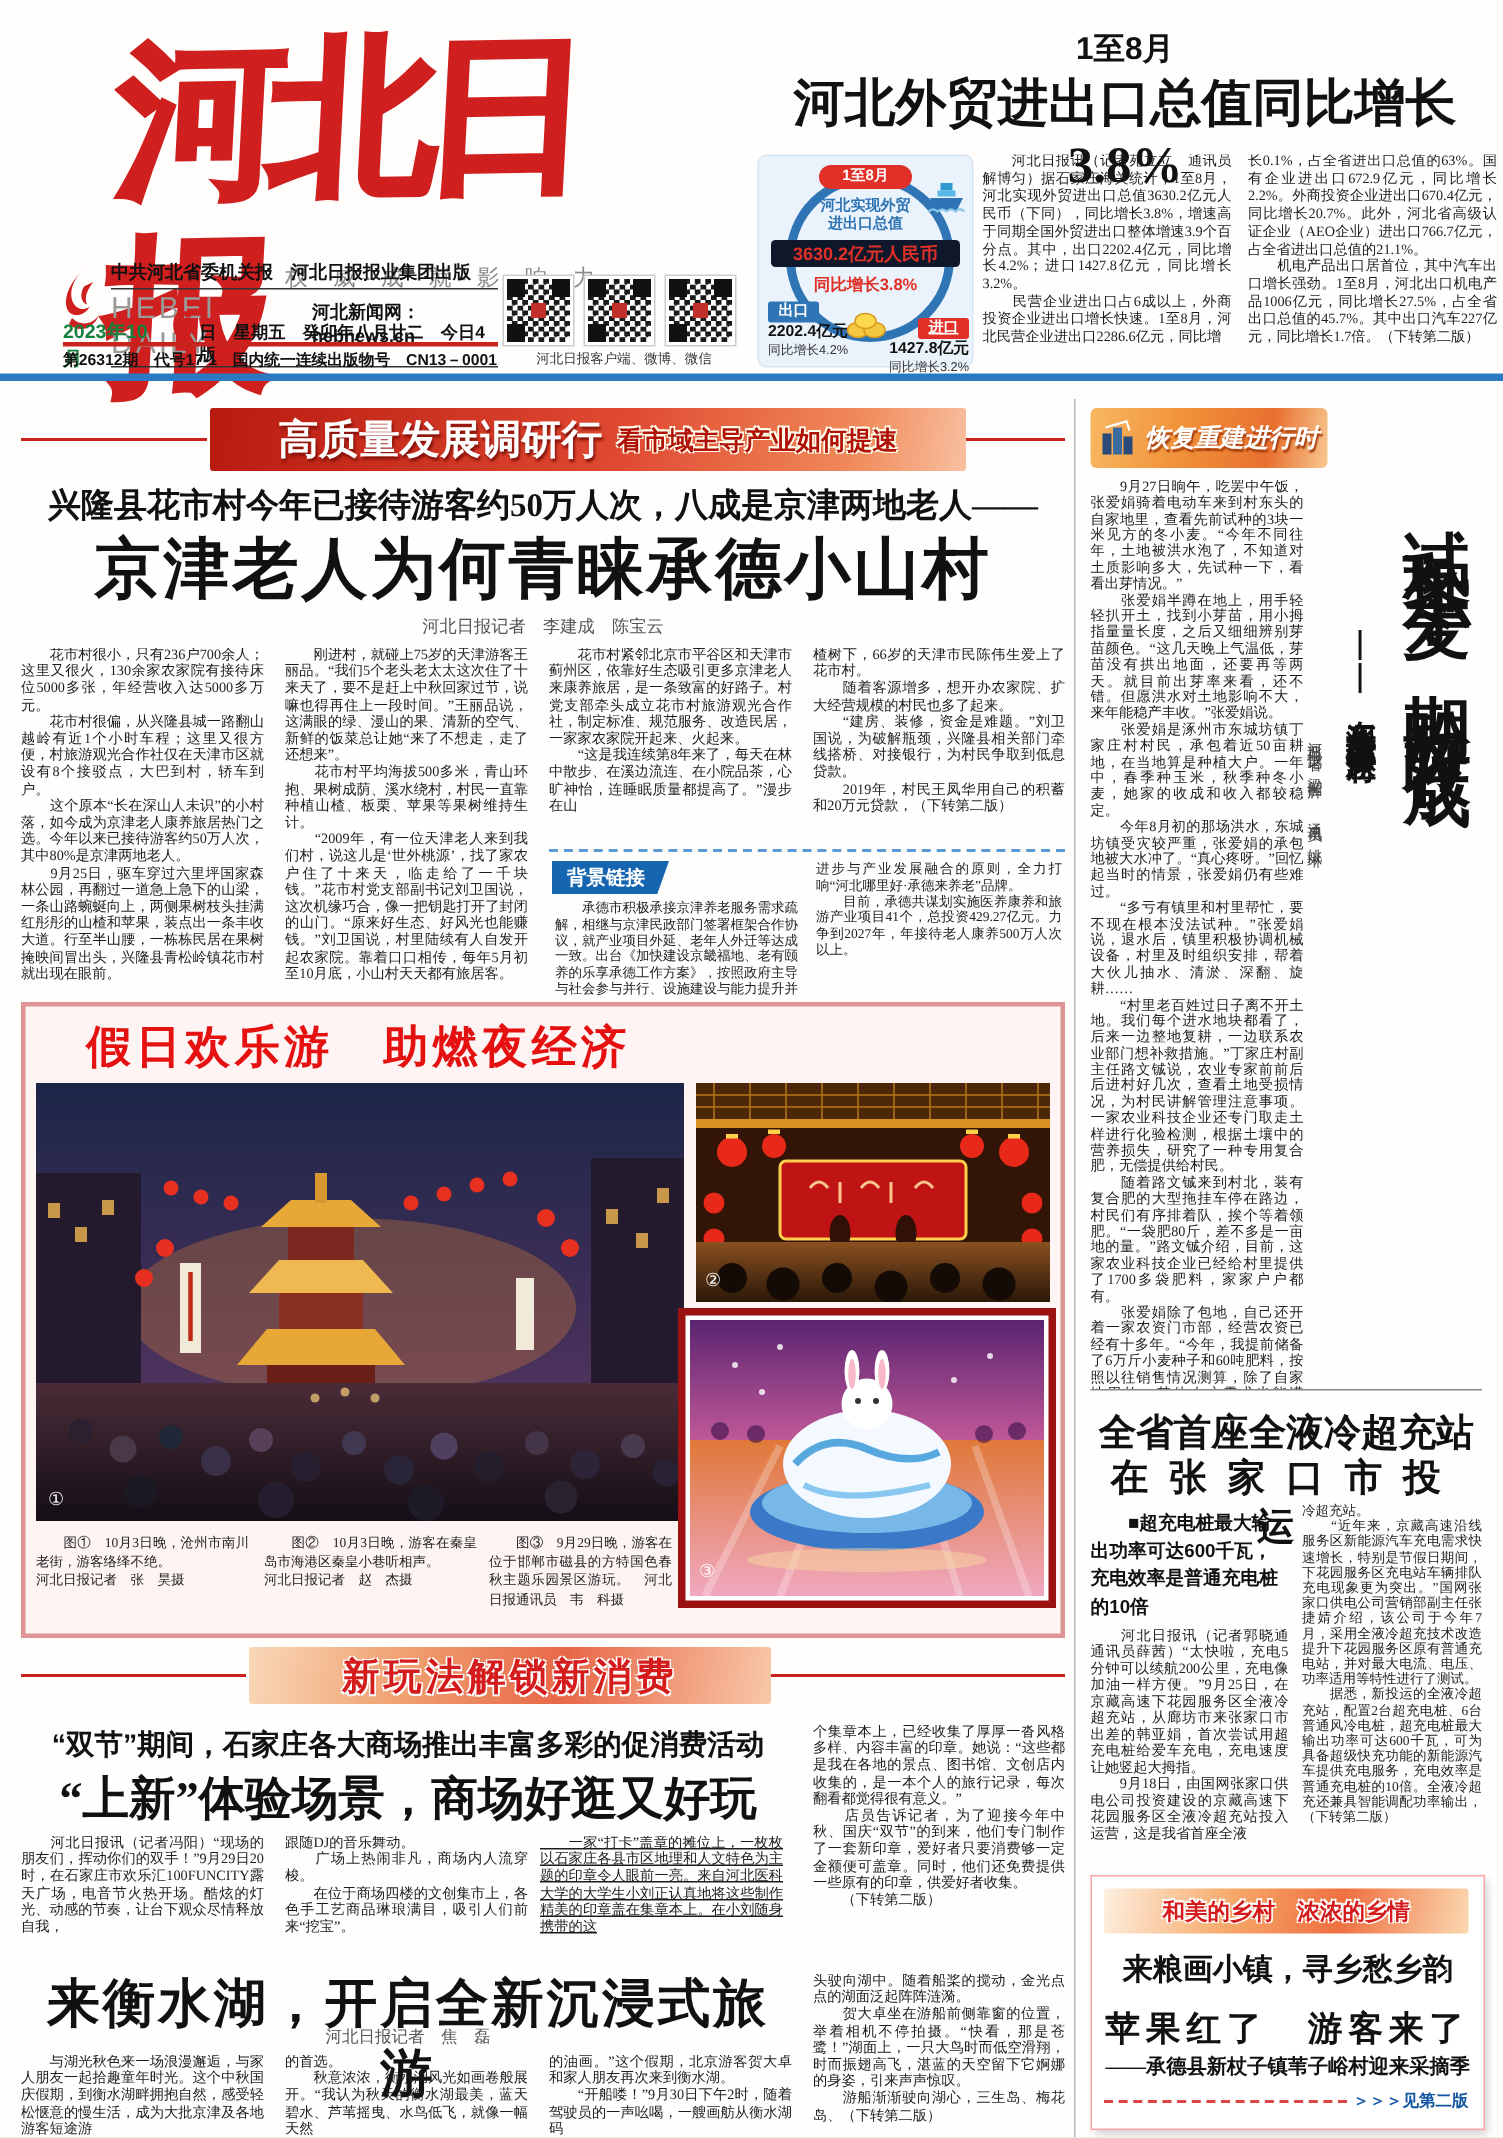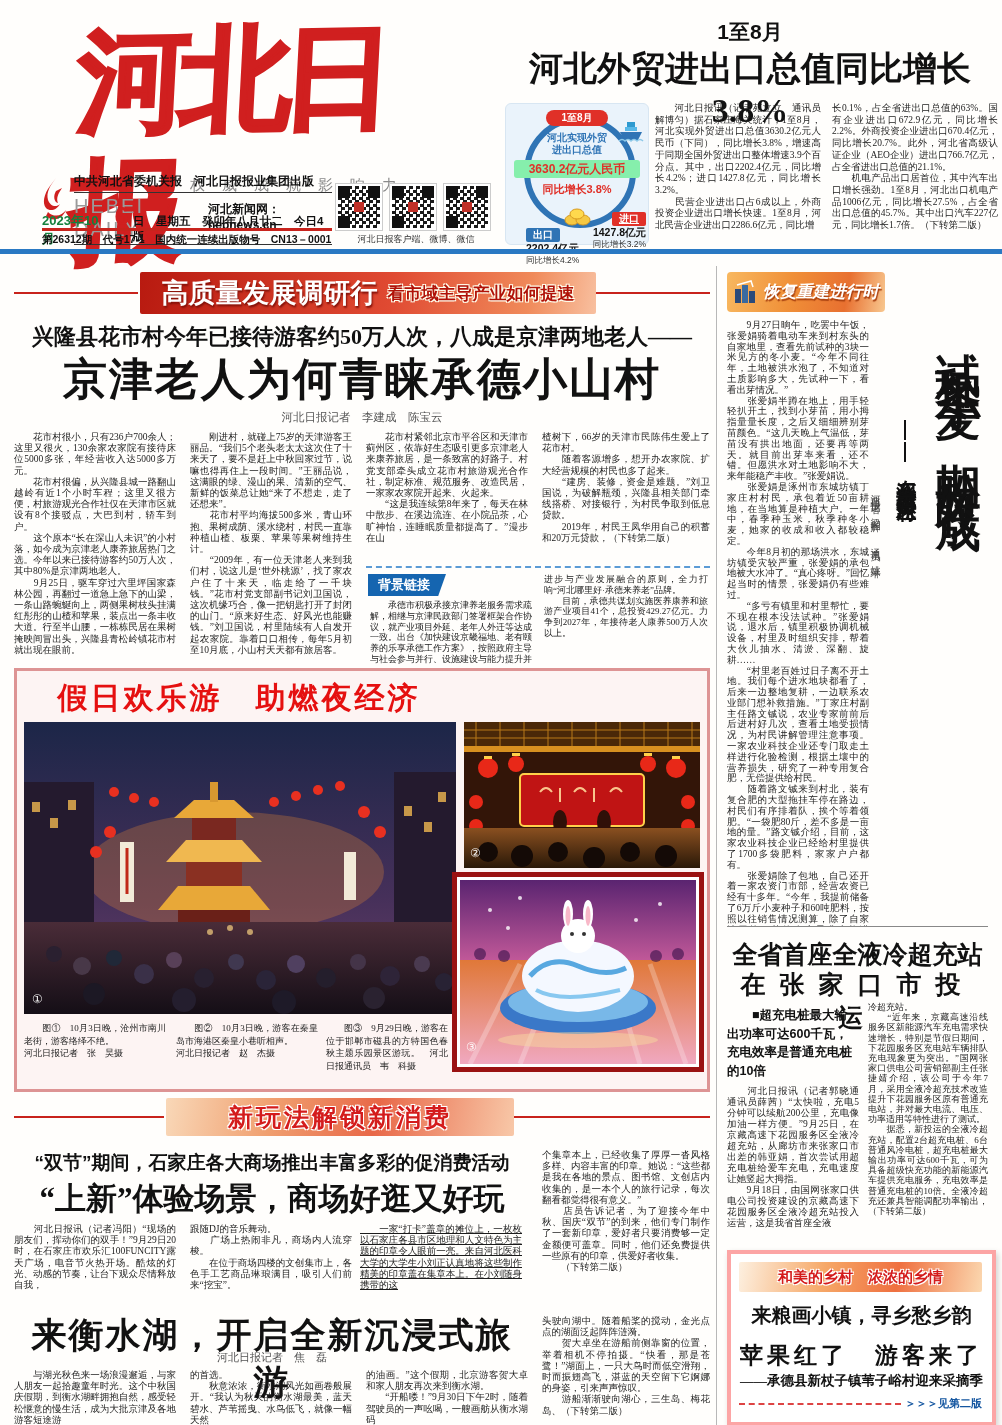--- a/index.html
+++ b/index.html
@@ -77,38 +77,38 @@
   <div class="abs h-song center" style="left:500px;top:46px;width:500px;font-size:34px;letter-spacing:0px;">河北外贸进出口总值同比增长3.8%</div>
 
   <div class="abs" style="left:505px;top:103px;width:142px;height:140px;background:#eaf3fb;border-radius:6px;border:1px solid #d8e6f2;">
     <div class="abs" style="left:18px;top:12px;width:100px;height:100px;border:6px solid #2f74b5;border-radius:50%;"></div>
     <div class="abs" style="left:40px;top:6px;width:62px;background:#e03028;color:#fff;font:bold 10px/16px 'Liberation Sans',sans-serif;
                 text-align:center;border-radius:9px;">1至8月</div>
     <div class="abs center" style="left:22px;top:28px;width:98px;color:#2f74b5;font:bold 10px/12px 'Liberation Sans',sans-serif;">
       <span>河北实现外贸</span><br>
       <span>进出口总值</span>
     </div>
-    <div class="abs center" style="left:8px;top:56px;width:126px;background:#86efac;color:#e03028;font:bold 12px/18px 'Liberation Sans',sans-serif;border-radius:3px;">3630.2亿元人民币</div>
+    <div class="abs center" style="left:8px;top:56px;width:126px;background:#0f172a;color:#e03028;font:bold 12px/18px 'Liberation Sans',sans-serif;border-radius:3px;">3630.2亿元人民币</div>
     <div class="abs center" style="left:22px;top:78px;width:98px;color:#e03028;font:bold 11px 'Liberation Sans',sans-serif;">同比增长3.8%</div>
     <span class="abs" style="left:112px;top:16px;">
       <svg width="26" height="22" viewBox="0 0 26 22">
         <rect x="9" y="2" width="8" height="5" fill="#2f9ad0"></rect>
         <rect x="7" y="7" width="12" height="4" fill="#58b8e8"></rect>
         <path d="M2 12 H24 L20 20 H6 Z" fill="#2f74b5"></path>
         <path d="M1 21 q3 -3 6 0 q3 -3 6 0 q3 -3 6 0 q3 -3 6 0" stroke="#8cc8e8" fill="none" stroke-width="1.5"></path>
       </svg>
     </span>
     <span class="abs" style="left:58px;top:104px;">
       <svg width="28" height="18" viewBox="0 0 28 18">
         <ellipse cx="8" cy="12" rx="7" ry="5" fill="#f5c842" stroke="#d89a20"></ellipse>
         <ellipse cx="19" cy="12" rx="7" ry="5" fill="#f5c842" stroke="#d89a20"></ellipse>
         <ellipse cx="13" cy="6" rx="7" ry="5" fill="#ffd94d" stroke="#d89a20"></ellipse>
       </svg>
     </span>
-    <div class="abs" style="left:6px;top:124px;width:56px;margin-left:14px;">
+    <div class="abs" style="left:6px;top:97px;width:56px;">
       <div style="background:#2f74b5;color:#fff;font:bold 10px/14px 'Liberation Sans',sans-serif;text-align:center;width:34px;border-radius:2px;">出口</div>
       <div style="font:bold 10.5px/13px 'Liberation Sans',sans-serif;color:#111;">2202.4亿元</div>
       <div style="font:8.5px 'Liberation Sans',sans-serif;color:#333;">同比增长4.2%</div>
     </div>
     <div class="abs" style="left:84px;top:108px;width:56px;text-align:right;">
       <div style="background:#e03028;color:#fff;font:bold 10px/14px 'Liberation Sans',sans-serif;text-align:center;width:34px;border-radius:2px;margin-left:22px;text-decoration:underline;">进口</div>
       <div style="font:bold 10.5px/13px 'Liberation Sans',sans-serif;color:#111;">1427.8亿元</div>
       <div style="font:8.5px 'Liberation Sans',sans-serif;color:#333;">同比增长3.2%</div>
     </div>
   </div>
@@ -117,21 +117,21 @@
 　　民营企业进出口占6成以上，外商投资企业进出口增长快速。1至8月，河北民营企业进出口2286.6亿元，同比增</div>
   <div class="abs txt" style="left:832px;top:103px;width:166px;height:140px;font-size:9.5px;line-height:11.7px;">长0.1%，占全省进出口总值的63%。国有企业进出口672.9亿元，同比增长2.2%。外商投资企业进出口670.4亿元，同比增长20.7%。此外，河北省高级认证企业（AEO企业）进出口766.7亿元，占全省进出口总值的21.1%。
 　　机电产品出口居首位，其中汽车出口增长强劲。1至8月，河北出口机电产品1006亿元，同比增长27.5%，占全省出口总值的45.7%。其中出口汽车227亿元，同比增长1.7倍。（下转第二版）</div>
 
   <div class="abs" style="left:0;top:249px;width:1002px;height:5px;background:#2a79c3;"></div>
 
   <div class="abs" style="left:716px;top:266px;width:1px;height:1159px;background:#b8b8b8;"></div>
 
   <div class="abs redline" style="left:14px;top:292px;width:124px;"></div>
   <div class="abs redline" style="left:577px;top:292px;width:133px;"></div>
-  <div class="abs banner-red" style="left:140px;top:272px;width:456px;height:42px;">
+  <div class="abs banner-red" style="left:140px;top:272px;width:504px;height:42px;">
     <span style="color:#fff;font:900 27px 'Liberation Sans',sans-serif;text-shadow:1px 2px 2px #801008;">高质量发展调研行</span>
     <span style="color:#b01208;font:900 17px 'Liberation Sans',sans-serif;
                  text-shadow:-1px -1px 0 #ffe,1px -1px 0 #ffe,-1px 1px 0 #ffe,1px 1px 0 #ffe;">看市域主导产业如何提速</span>
   </div>
 
   <div class="abs h-song center" style="left:14px;top:322px;width:696px;font-size:22px;">兴隆县花市村今年已接待游客约50万人次，八成是京津两地老人——</div>
   <div class="abs h-black center" style="left:14px;top:350px;width:696px;font-size:44px;letter-spacing:2px;">京津老人为何青睐承德小山村</div>
   <div class="abs center" style="left:14px;top:410px;width:696px;font:11.5px 'Liberation Serif',serif;color:#555;">河北日报记者　李建成　陈宝云</div>
 
   <div class="abs txt" style="left:14px;top:432px;width:162px;height:232px;">　　花市村很小，只有236户700余人；这里又很火，130余家农家院有接待床位5000多张，年经营收入达5000多万元。
@@ -423,21 +423,21 @@
   <div class="abs h-song center" style="left:727px;top:968px;width:261px;font-size:25px;letter-spacing:14px;">在张家口市投运</div>
 
   <div class="abs" style="left:727px;top:1006px;width:132px;height:74px;font:bold 12.5px/18.5px 'Liberation Sans',sans-serif;color:#111;
               white-space:pre-line;overflow:hidden;">　　■超充电桩最大输出功率可达600千瓦，充电效率是普通充电桩的10倍</div>
   <div class="abs txt" style="left:727px;top:1086px;width:132px;height:156px;font-size:9.5px;line-height:11px;">　　河北日报讯（记者郭晓通　通讯员薛茜）“太快啦，充电5分钟可以续航200公里，充电像加油一样方便。”9月25日，在京藏高速下花园服务区全液冷超充站，从廊坊市来张家口市出差的韩亚娟，首次尝试用超充电桩给爱车充电，充电速度让她竖起大拇指。
 　　9月18日，由国网张家口供电公司投资建设的京藏高速下花园服务区全液冷超充站投入运营，这是我省首座全液</div>
   <div class="abs txt" style="left:868px;top:1002px;width:120px;height:240px;font-size:9px;line-height:10.2px;">冷超充站。
 　　“近年来，京藏高速沿线服务区新能源汽车充电需求快速增长，特别是节假日期间，下花园服务区充电站车辆排队充电现象更为突出。”国网张家口供电公司营销部副主任张捷婧介绍，该公司于今年7月，采用全液冷超充技术改造提升下花园服务区原有普通充电站，并对最大电流、电压、功率适用等特性进行了测试。
 　　据悉，新投运的全液冷超充站，配置2台超充电桩、6台普通风冷电桩，超充电桩最大输出功率可达600千瓦，可为具备超级快充功能的新能源汽车提供充电服务，充电效率是普通充电桩的10倍。全液冷超充还兼具智能调配功率输出，（下转第二版）</div>
 
-  <div class="abs" style="left:727px;top:1250px;width:261px;height:168px;background:#fff;border:4px solid #fca5a5;
+  <div class="abs" style="left:727px;top:1250px;width:261px;height:168px;background:#fff;border:1px solid #fca5a5;
               box-shadow:2px 3px 6px rgba(0,0,0,.18);">
     <div class="abs" style="left:8px;top:8px;width:243px;height:30px;display:flex;align-items:center;justify-content:center;
                 background:linear-gradient(100deg,#fdf0e0,#f6a868 35%,#ef7040 65%,#fbd8b0);border-radius:2px;">
       <span style="color:#d41c1c;font:900 15px 'Liberation Sans',sans-serif;
                    text-shadow:-1px -1px 0 #fff,1px -1px 0 #fff,-1px 1px 0 #fff,1px 1px 0 #fff;">和美的乡村　浓浓的乡情</span>
     </div>
     <div class="abs h-black center" style="left:4px;top:48px;width:253px;font-size:20px;">来粮画小镇，寻乡愁乡韵</div>
     <div class="abs h-song center" style="left:4px;top:86px;width:253px;font-size:23px;letter-spacing:4px;">苹果红了　游客来了</div>
     <div class="abs h-song center" style="left:4px;top:118px;width:253px;font-size:13.5px;">——承德县新杖子镇苇子峪村迎来采摘季</div>
     <div class="abs" style="left:8px;top:142px;width:243px;display:flex;align-items:center;gap:4px;">

